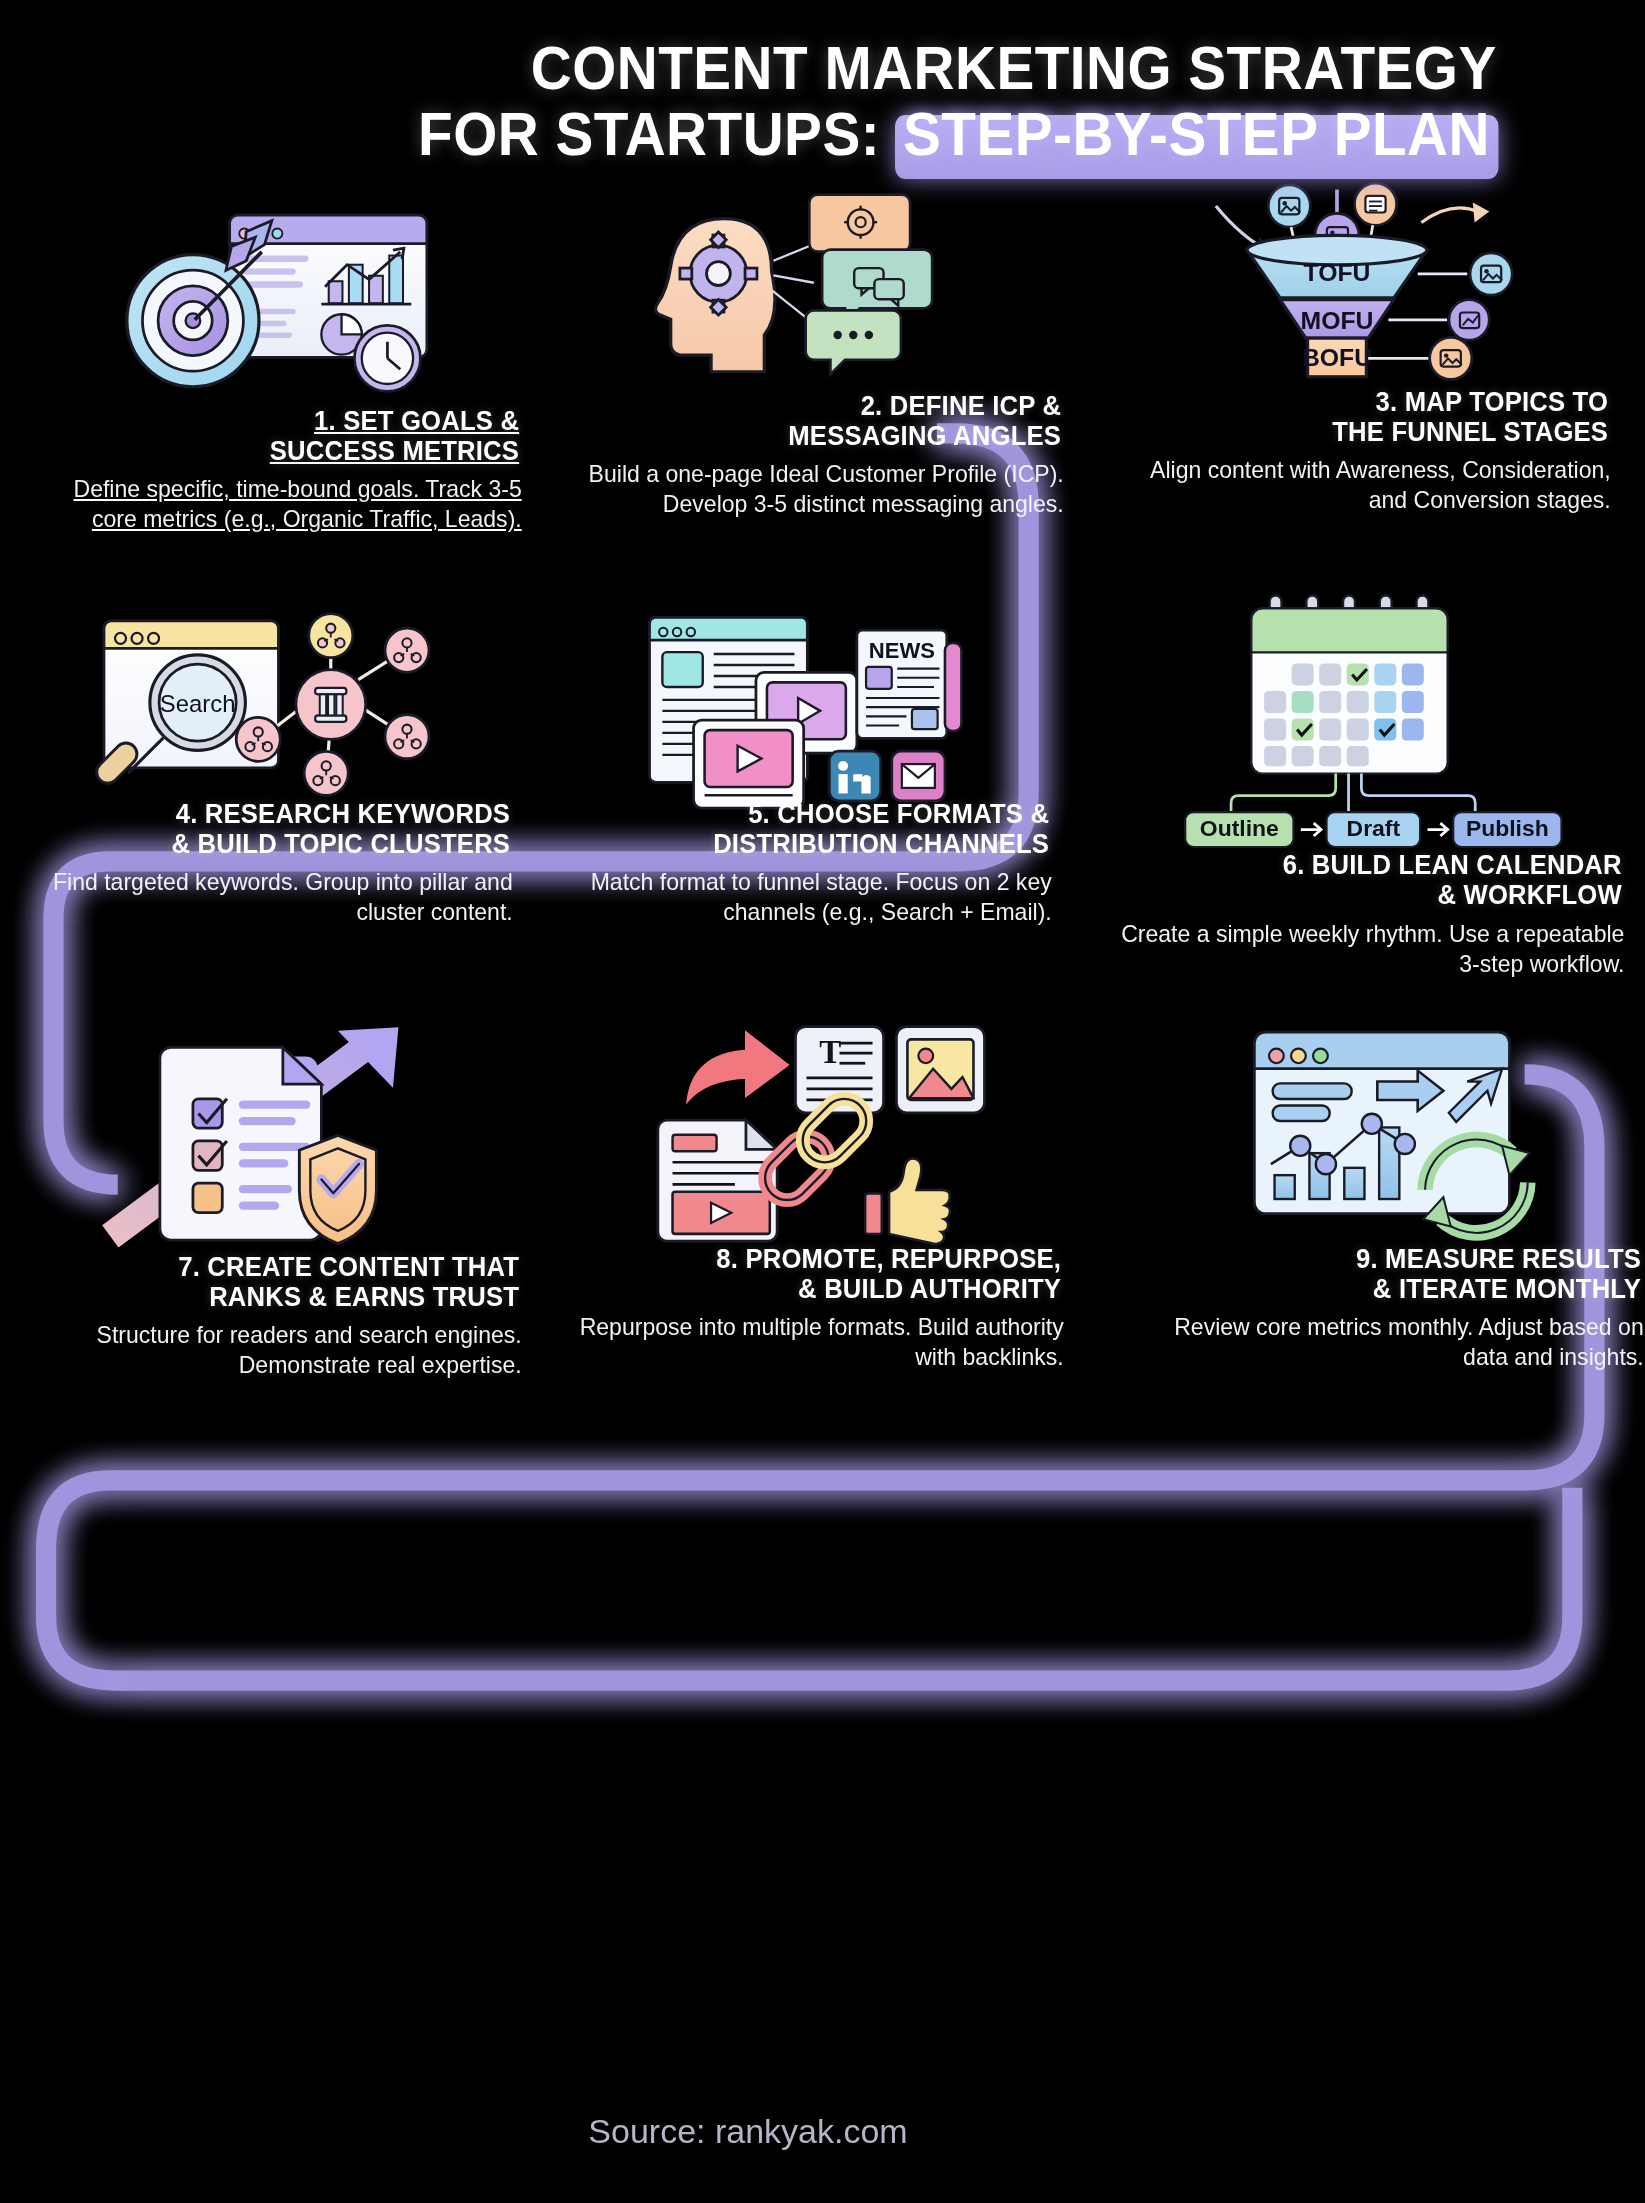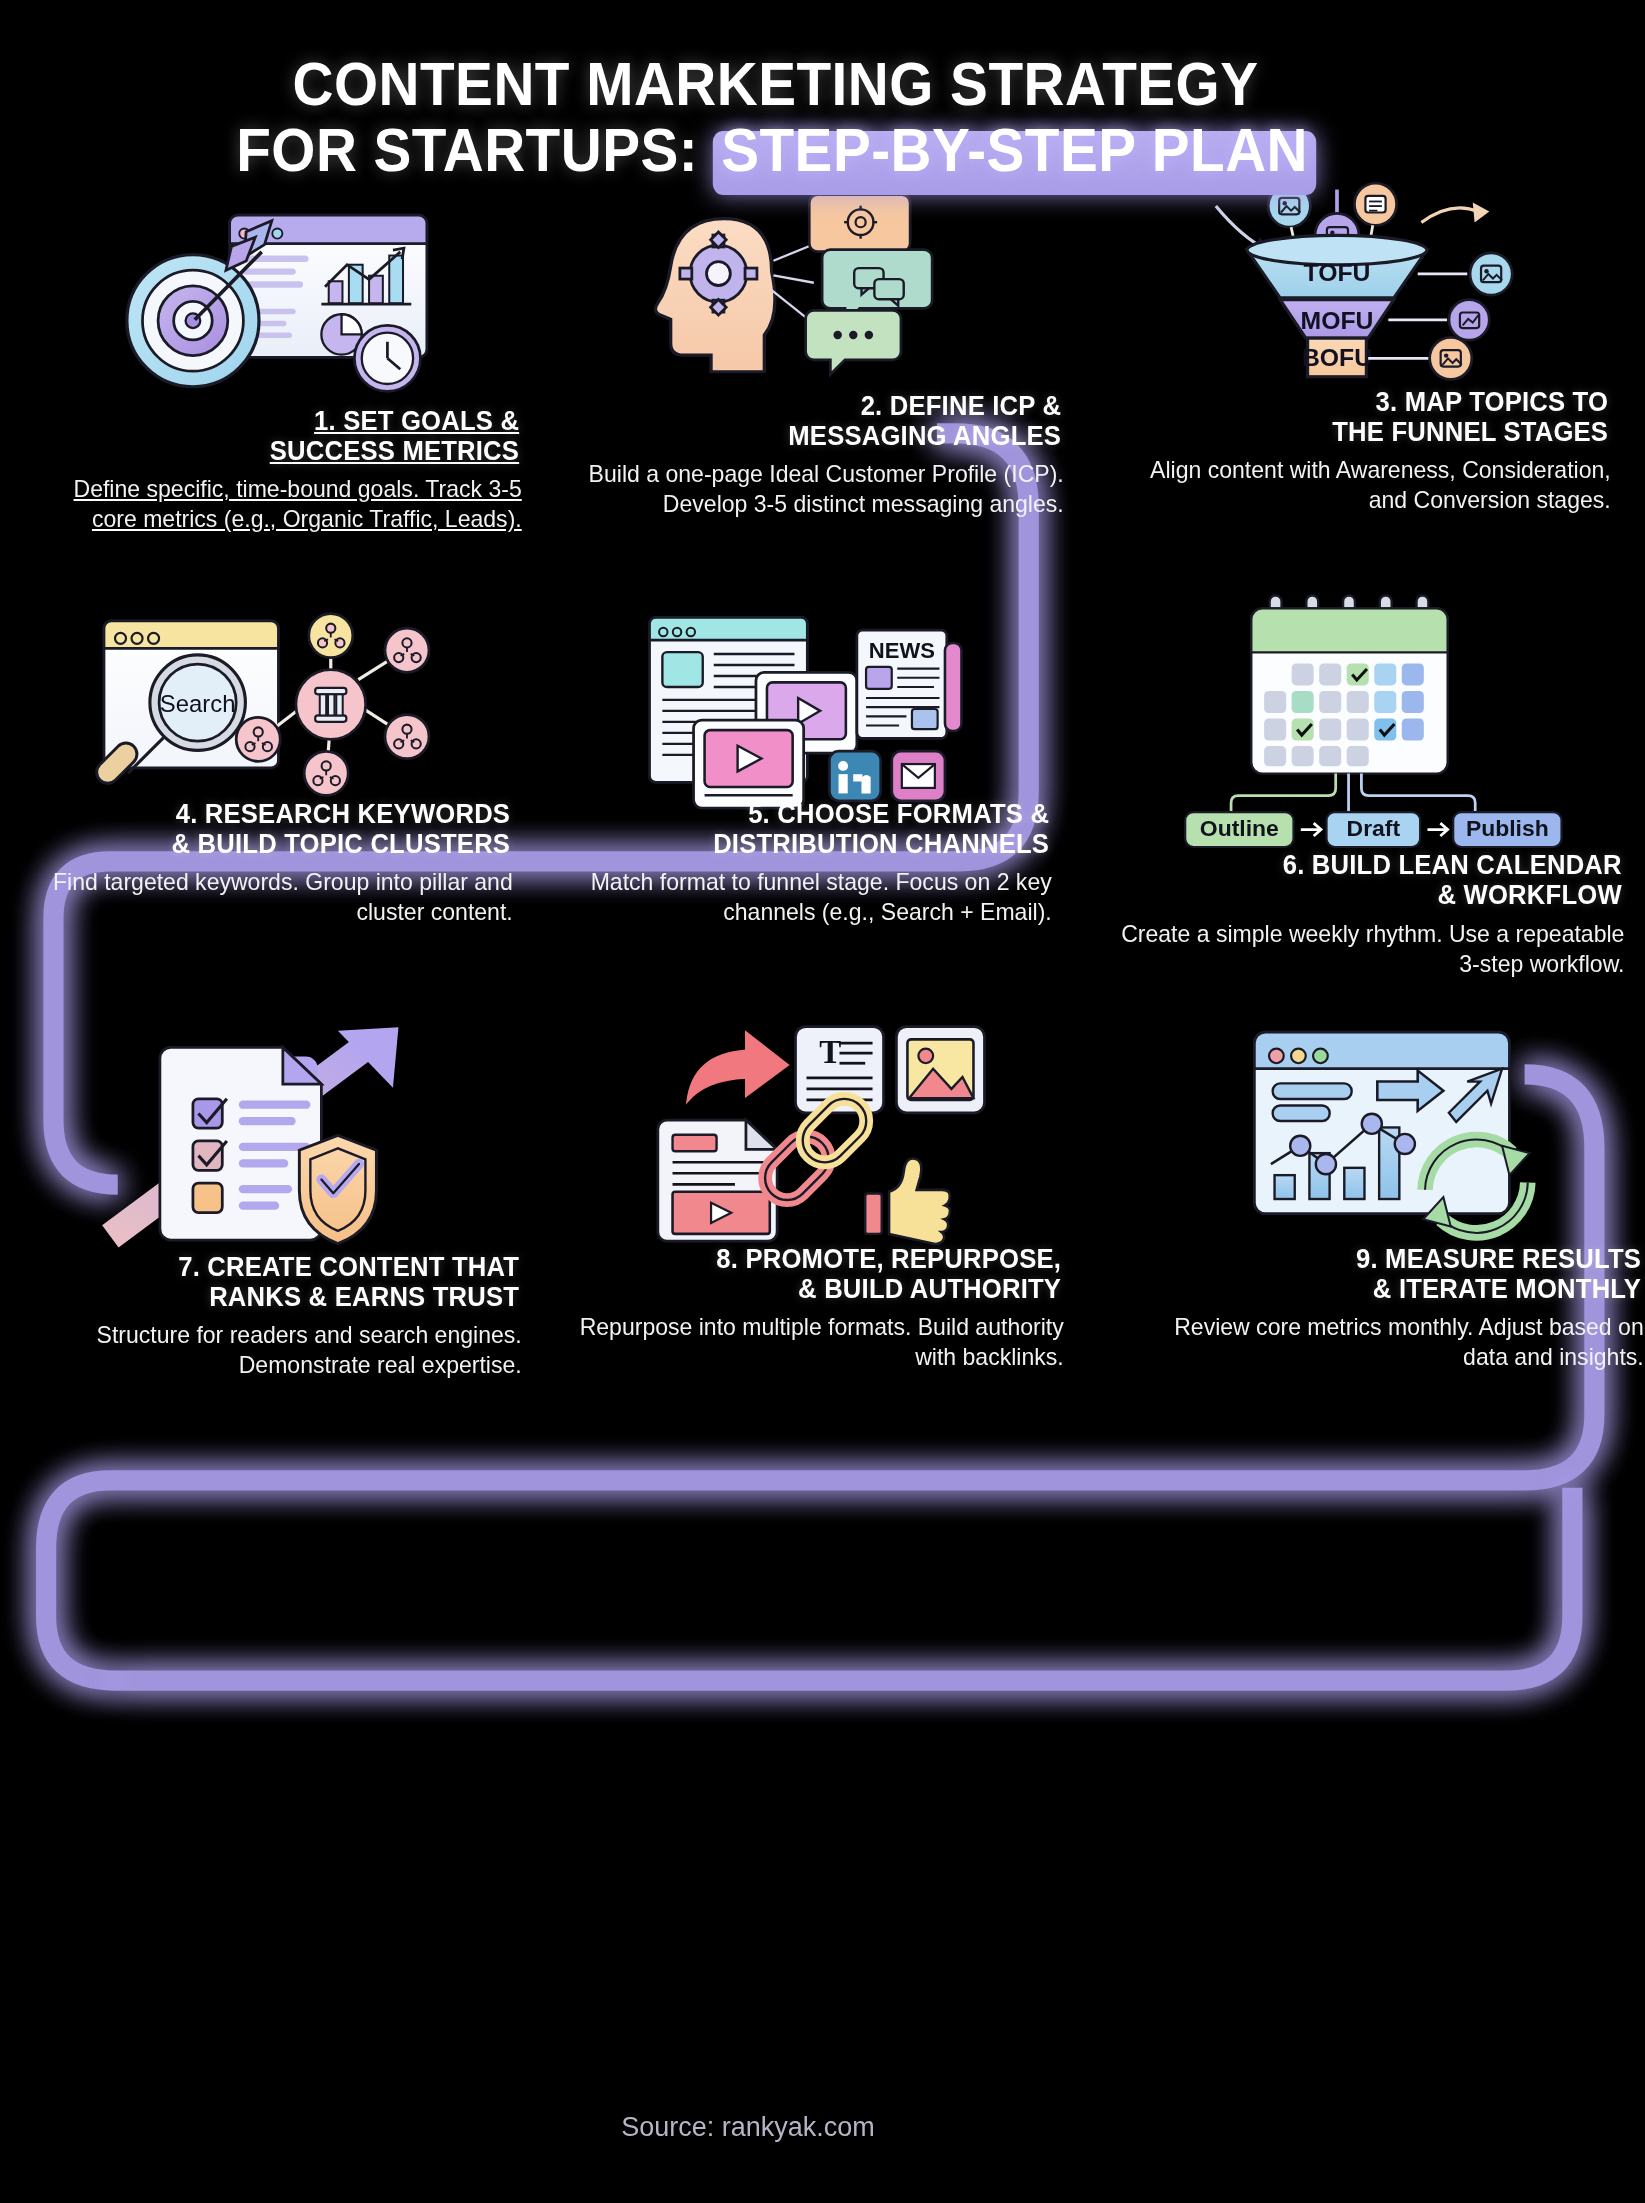--- a/index.html
+++ b/index.html
@@ -4,21 +4,21 @@
 <style>
   * { margin:0; padding:0; box-sizing:border-box; }
   html,body { background:#000; }
   body {
     width:1646px; height:2204px;
     font-family:"Liberation Sans", sans-serif;
     color:#fff; overflow:hidden; position:relative;
   }
 
   
-  #title-block { position:absolute; top:51px; left:0; width:1551px; text-align:center; z-index:6; }
+  #title-block { position:absolute; top:35px; left:0; width:1551px; text-align:right; z-index:6; }
   .title-line {
     font-weight:bold; font-size:61px; line-height:66px;
     letter-spacing:0.5px; color:#ffffff;
     transform:scaleX(.93); transform-origin:center;
     text-shadow:0 0 16.5px rgba(255,255,255,.28);
     white-space:nowrap;
   }
   .hl {
     position:relative; color:#ffffff; padding:0 7.3px;
     text-shadow:0 0 14.7px rgba(190,180,255,.7);
@@ -50,21 +50,21 @@
     margin-bottom:8.3px;
   }
   .step-body {
     font-size:24px; line-height:30px; color:#f2f2f4;
     transform:scaleX(.96); transform-origin:center;
   }
 
   
   #source {
     position:absolute; top:2112px; left:0; width:1496px;
-    text-align:center; font-size:27px; color:#b7b4c8; z-index:6;
+    text-align:center; font-size:34px; color:#b7b4c8; z-index:6;
   }
 
   svg { display:block; overflow:visible; }
 </style>
 </head>
 <body>
 
 <div id="title-block">
   <div class="title-line">CONTENT MARKETING STRATEGY</div>
   <div class="title-line">

